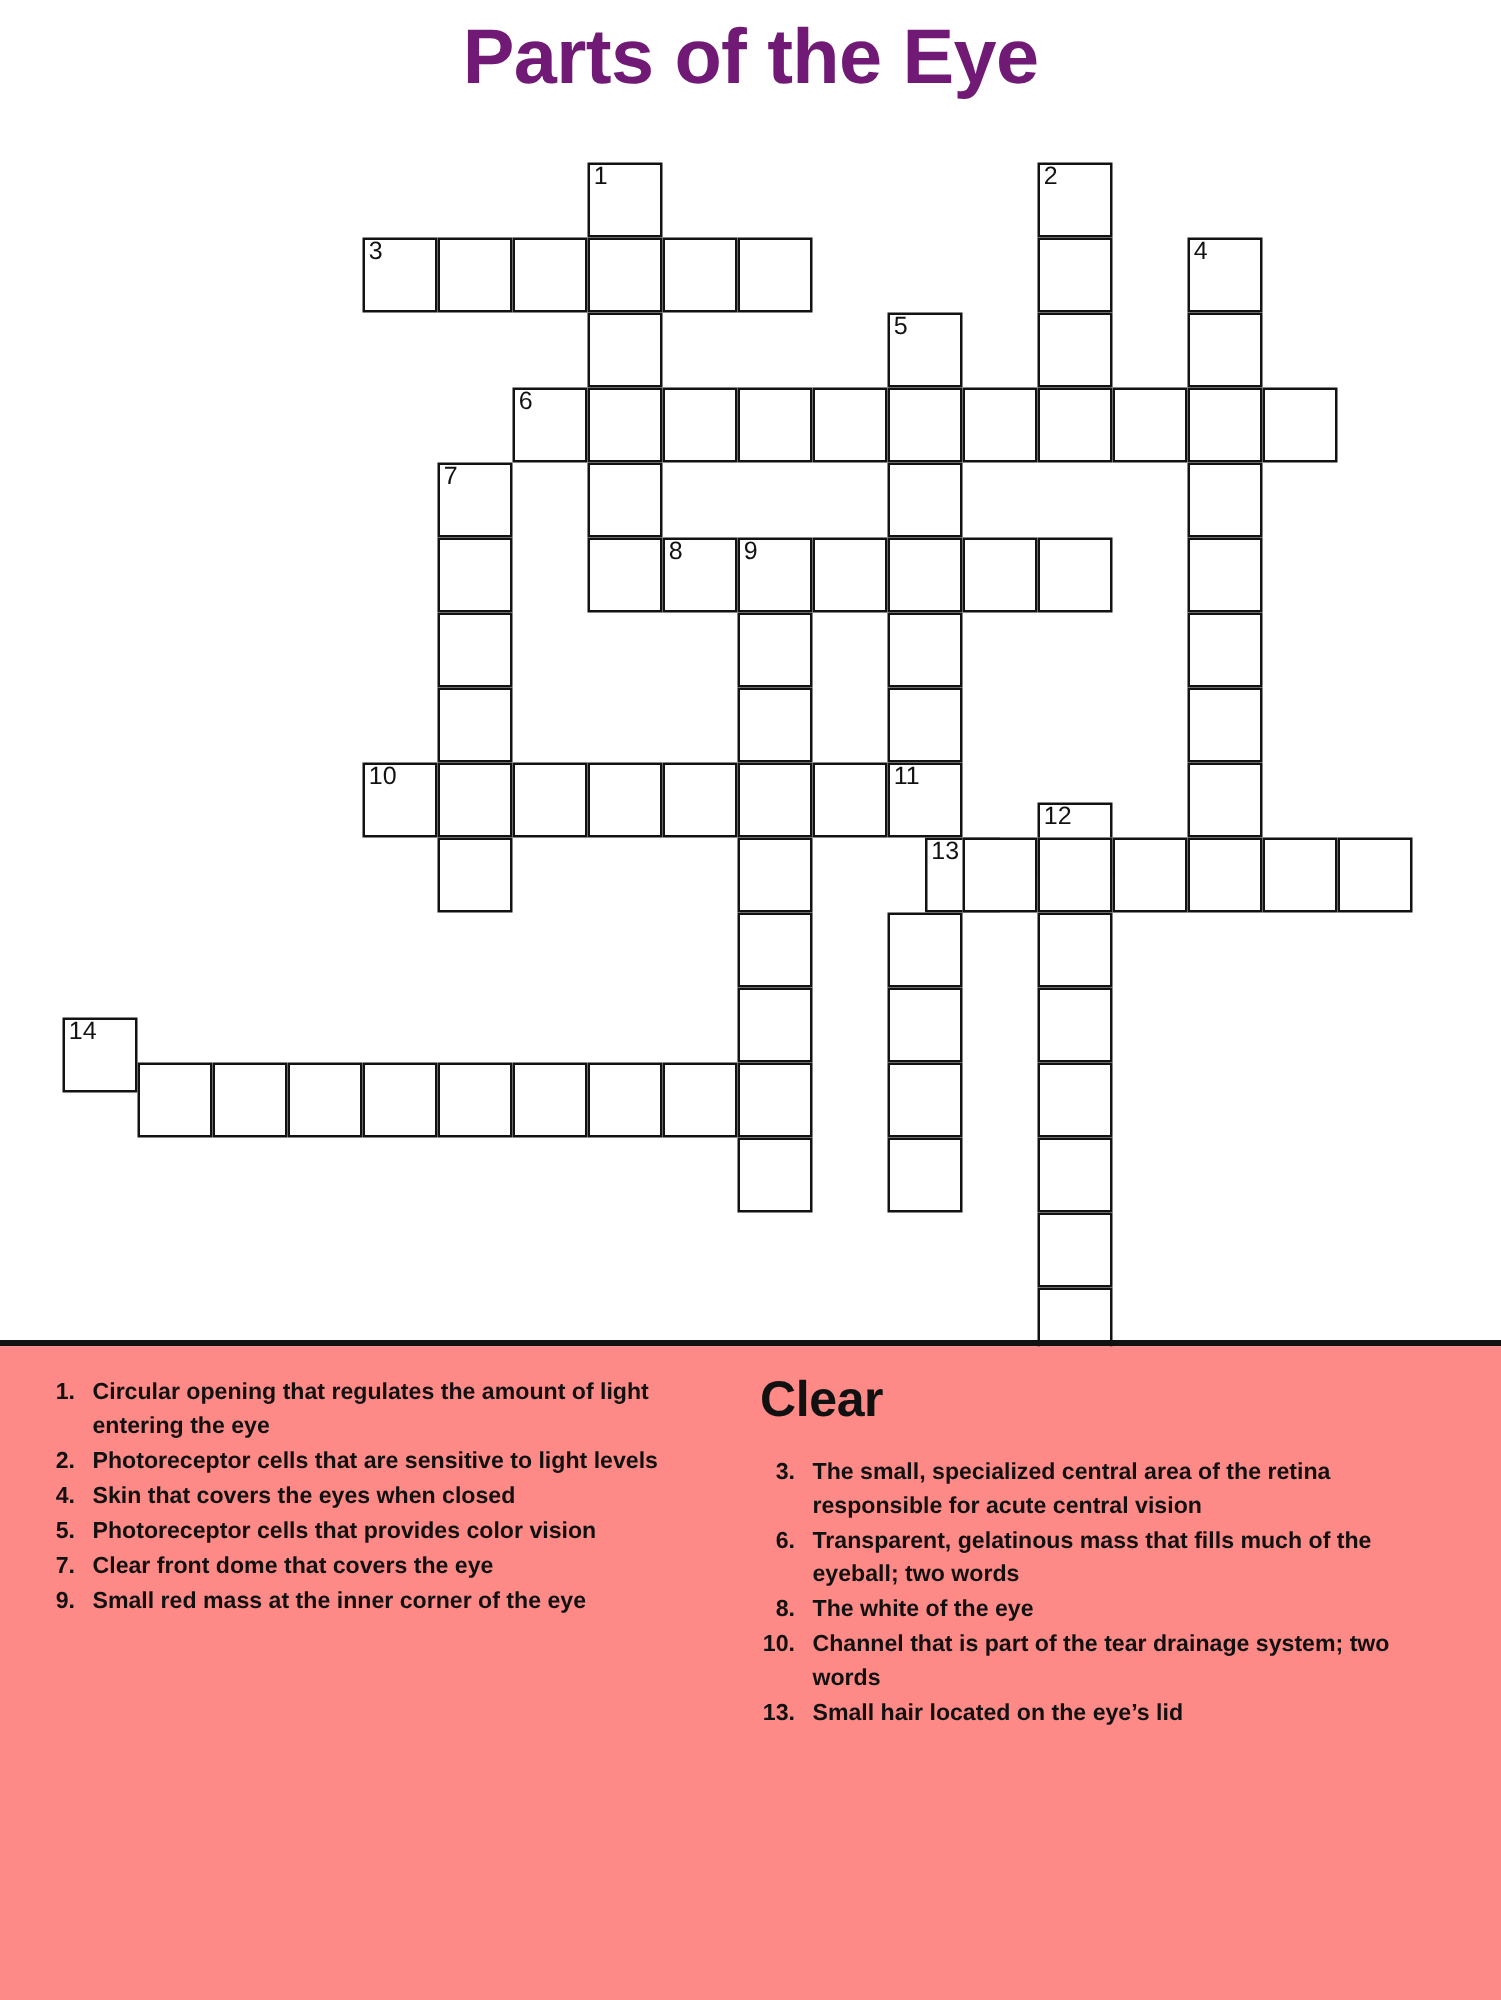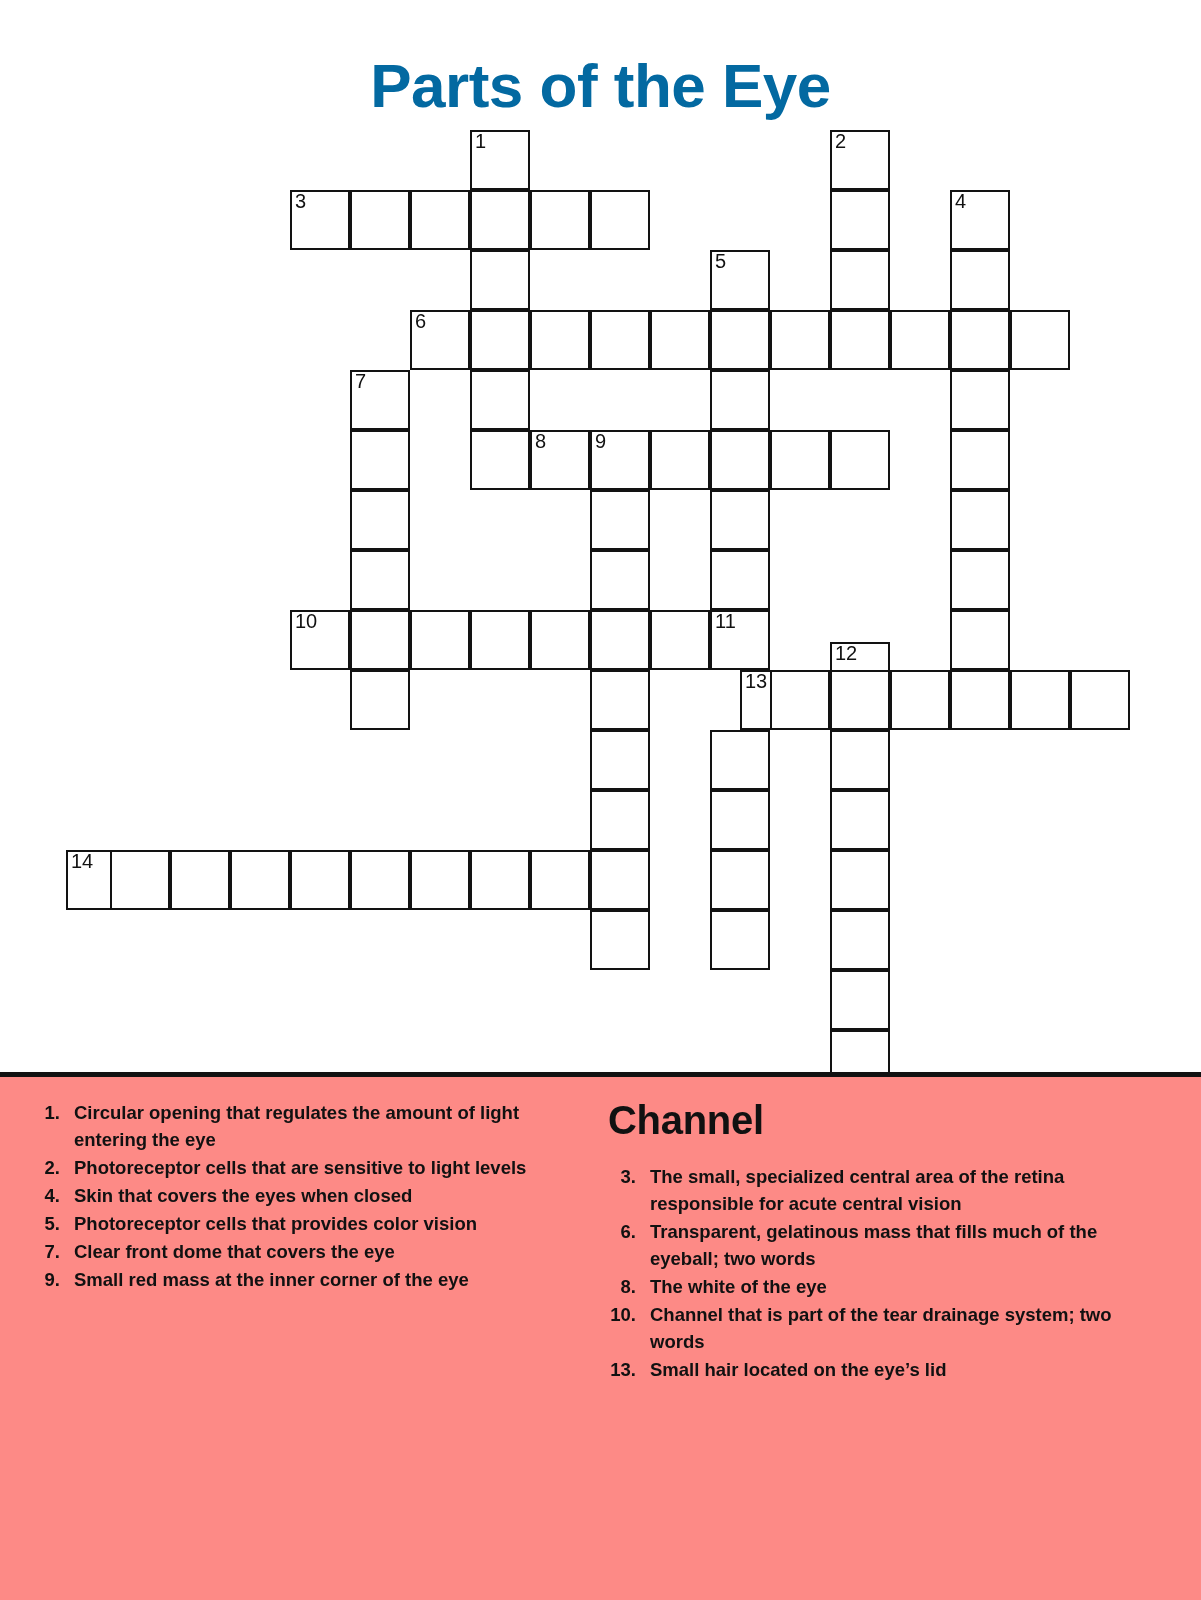--- a/index.html
+++ b/index.html
@@ -116,21 +116,21 @@
     font-weight: bold;
   }
   .clue-text {
     flex: 1 1 auto;
     font-weight: bold;
   }
 </style>
 </head>
 <body style="background: rgb(255, 255, 255);">
 
-<div id="puzzle-title" style="color: #0369a1; margin-top: 40px;">Parts of the Eye</div>
+<div id="puzzle-title" style="color: #701a75;">Parts of the Eye</div>
 
 <div id="grid-area">
     <div class="cell" style="left: 470px; top: 130px; border-color: rgb(18, 18, 18);">
       <span class="cell-num">1</span>
     </div>
     <div class="cell" style="left: 830px; top: 130px; border-color: rgb(18, 18, 18);">
       <span class="cell-num">2</span>
     </div>
     <div class="cell" style="left: 290px; top: 190px; border-color: rgb(18, 18, 18);">
       <span class="cell-num">3</span>
@@ -216,21 +216,21 @@
     <div class="cell" style="left: 890px; top: 670px; border-color: rgb(18, 18, 18);"></div>
     <div class="cell" style="left: 950px; top: 670px; border-color: rgb(18, 18, 18);"></div>
     <div class="cell" style="left: 1010px; top: 670px; border-color: rgb(18, 18, 18);"></div>
     <div class="cell" style="left: 1070px; top: 670px; border-color: rgb(18, 18, 18);"></div>
     <div class="cell" style="left: 590px; top: 730px; border-color: rgb(18, 18, 18);"></div>
     <div class="cell" style="left: 710px; top: 730px; border-color: rgb(18, 18, 18);"></div>
     <div class="cell" style="left: 830px; top: 730px; border-color: rgb(18, 18, 18);"></div>
     <div class="cell" style="left: 590px; top: 790px; border-color: rgb(18, 18, 18);"></div>
     <div class="cell" style="left: 710px; top: 790px; border-color: rgb(18, 18, 18);"></div>
     <div class="cell" style="left: 830px; top: 790px; border-color: rgb(18, 18, 18);"></div>
-    <div class="cell" style="left: 50px; top: 850px; border-color: rgb(18, 18, 18); margin-left: 16px;">
+    <div class="cell" style="left: 50px; top: 814px; border-color: rgb(18, 18, 18);">
       <span class="cell-num">14</span>
     </div>
     <div class="cell" style="left: 110px; top: 850px; border-color: rgb(18, 18, 18);"></div>
     <div class="cell" style="left: 170px; top: 850px; border-color: rgb(18, 18, 18);"></div>
     <div class="cell" style="left: 230px; top: 850px; border-color: rgb(18, 18, 18);"></div>
     <div class="cell" style="left: 290px; top: 850px; border-color: rgb(18, 18, 18);"></div>
     <div class="cell" style="left: 350px; top: 850px; border-color: rgb(18, 18, 18);"></div>
     <div class="cell" style="left: 410px; top: 850px; border-color: rgb(18, 18, 18);"></div>
     <div class="cell" style="left: 470px; top: 850px; border-color: rgb(18, 18, 18);"></div>
     <div class="cell" style="left: 530px; top: 850px; border-color: rgb(18, 18, 18);"></div>
@@ -271,21 +271,21 @@
           <span class="clue-text">Clear front dome that covers the eye</span>
         </li>
         <li class="clue-item" style="color: rgb(17, 17, 17);">
           <span class="clue-number">9.</span>
           <span class="clue-text">Small red mass at the inner corner of the eye</span>
         </li>
       </ol>
   </div>
 
   <div class="clue-column" id="across-column">
-    <h2 class="clue-heading" style="color: rgb(17, 17, 17);">Channel</h2>
+    <h2 class="clue-heading" style="color: rgb(17, 17, 17);">Clear</h2>
     <ol class="clue-list" id="across-list">
         <li class="clue-item" style="color: rgb(17, 17, 17);">
           <span class="clue-number">3.</span>
           <span class="clue-text">The small, specialized central area of the retina responsible for acute central vision</span>
         </li>
         <li class="clue-item" style="color: rgb(17, 17, 17);">
           <span class="clue-number">6.</span>
           <span class="clue-text">Transparent, gelatinous mass that fills much of the eyeball; two words</span>
         </li>
         <li class="clue-item" style="color: rgb(17, 17, 17);">

